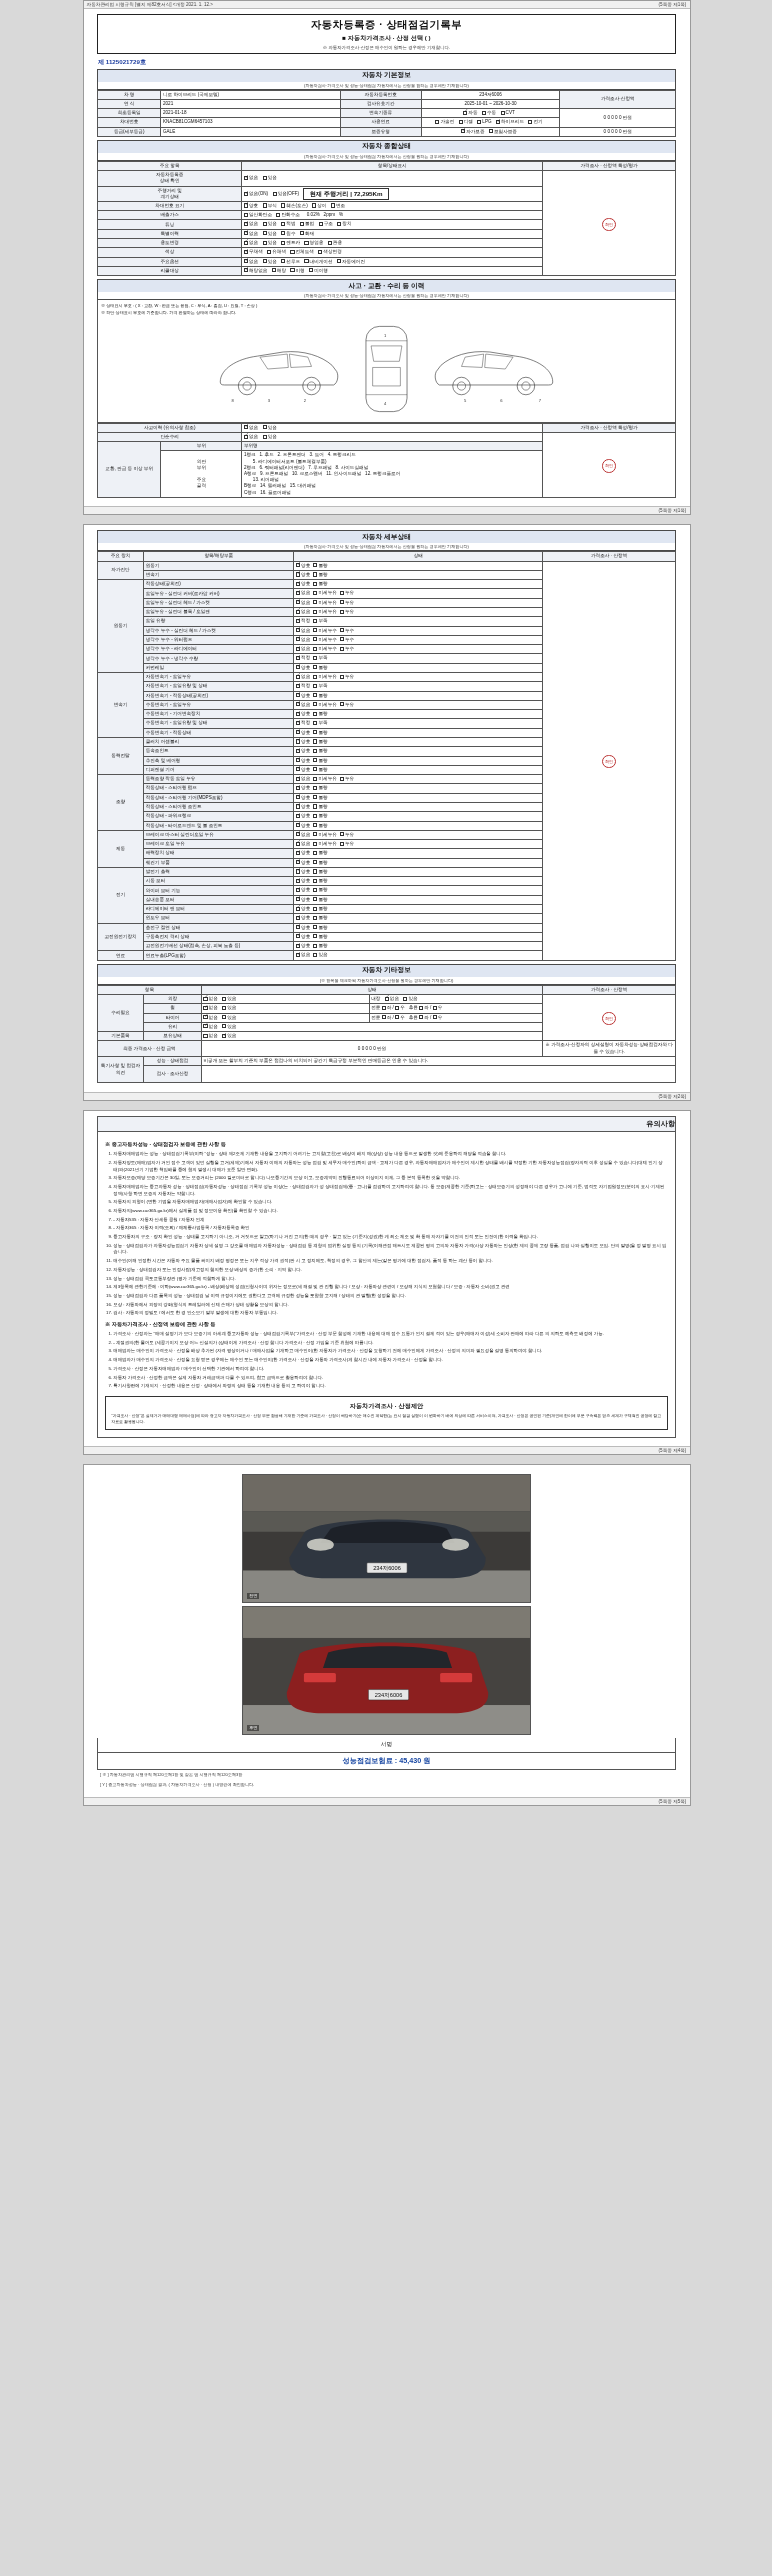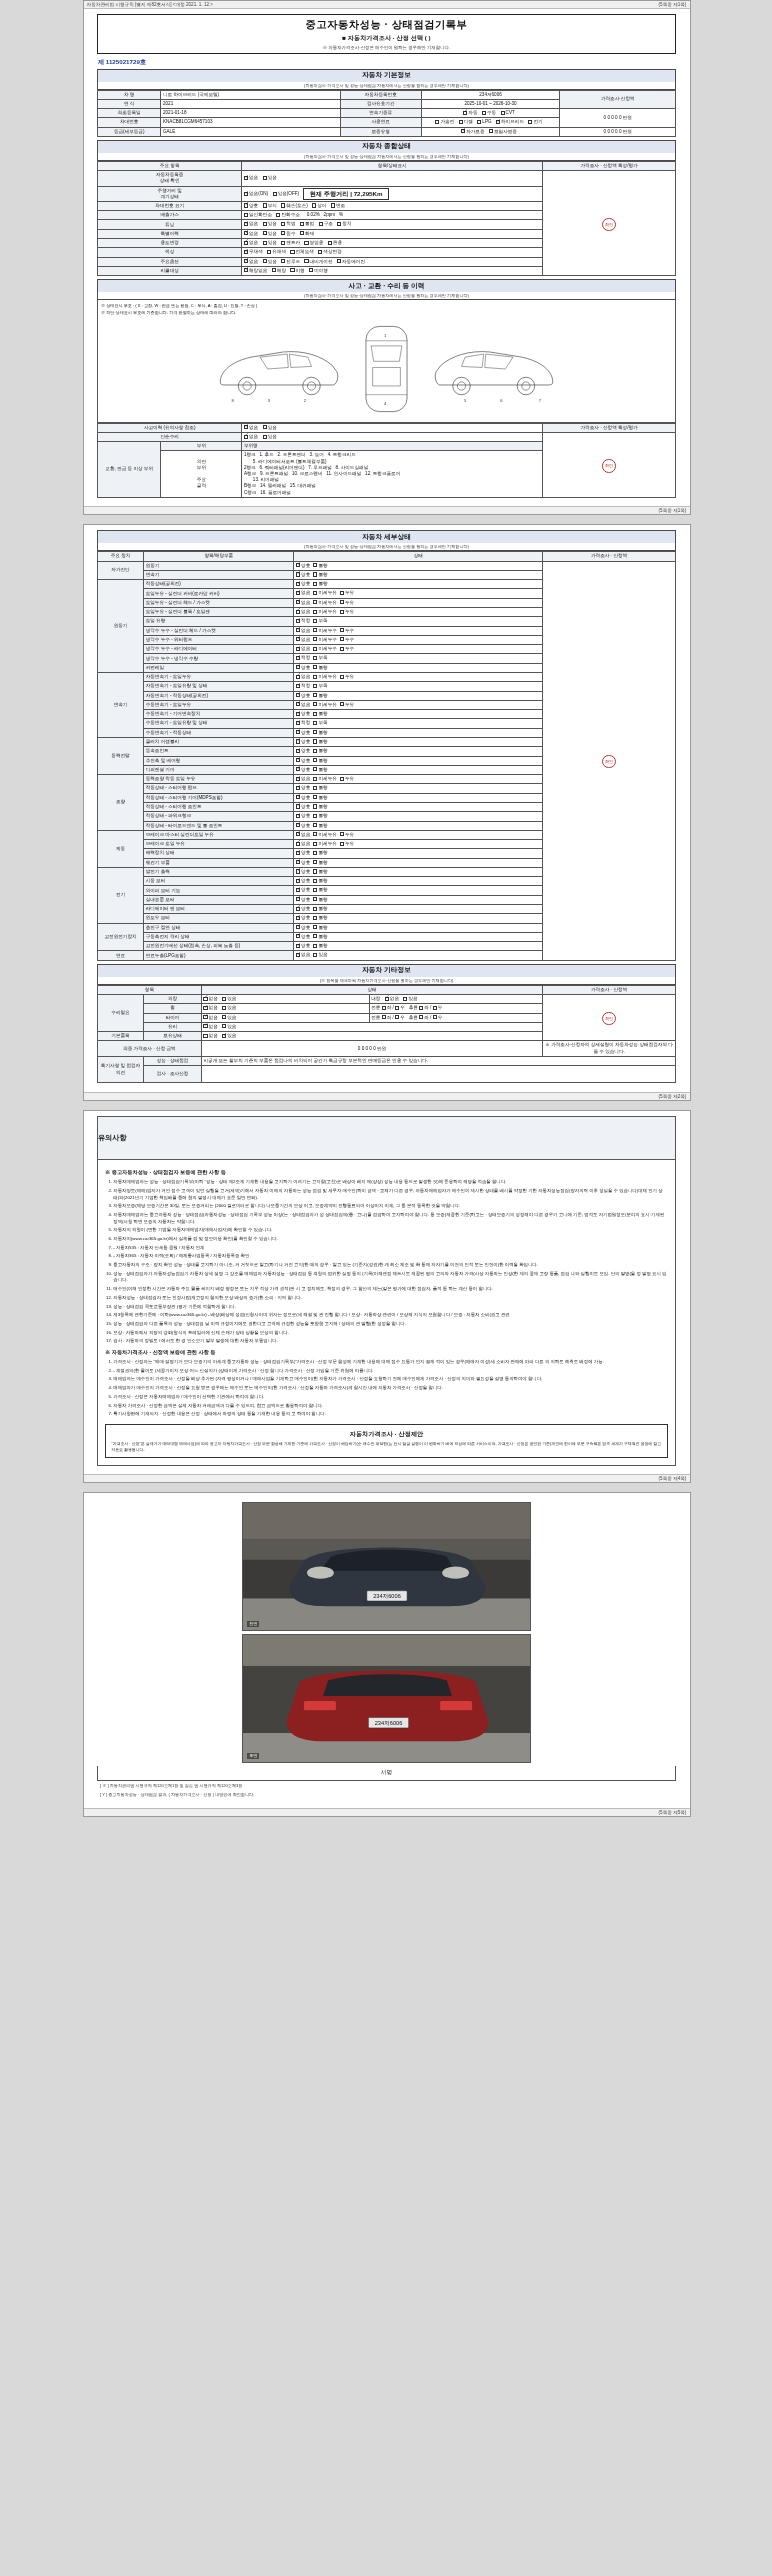--- a/index.html
+++ b/index.html
@@ -189,24 +189,24 @@
     background:rgba(0,0,0,.45);
     color:#fff;
     font-size:4.1px;
     padding:0.5px 2.1px;
   }
 
   
   .notice-title {
     border:0.5px solid #555;
     background:#eef1f6;
-    text-align:left;
+    text-align:right;
     font-weight:bold;
     font-size:7.2px;
-    padding:16px 0;
+    padding:2px 0;
   }
   .notice-body {
     border:0.5px solid #555;
     border-top:none;
     padding:5.2px 7.2px 7.2px 7.2px;
     font-size:4.4px;
     line-height:1.5;
   }
   .notice-h { font-weight:bold; font-size:5.2px; margin:4.1px 0 2.1px 0; }
   ol.nlist { margin:0 0 0 8.2px; padding:0; }
@@ -232,21 +232,21 @@
 <body>
 
 <div class="page">
   <div class="page-top-strip">
     <span>자동차관리법 시행규칙 [별지 제82호서식] &lt;개정 2021. 1. 12.&gt;</span>
     <span>(5쪽중 제1쪽)</span>
   </div>
   <div class="inner">
 
     <div class="doc-title-box">
-      <div class="doc-title">중고자동차성능 · 상태점검기록부</div>
+      <div class="doc-title">자동차등록증 · 상태점검기록부</div>
       <div class="doc-subtitle">■ 자동차가격조사 · 산정 선택 ( )</div>
       <div class="doc-note">※ 자동차가격조사·산정은 매수인이 원하는 경우에만 기재합니다.</div>
     </div>
 
     <div class="doc-no">
       <span>제</span>
       <span>1125021729호</span>
     </div>
 
     <div class="sec-bar">자동차 기본정보</div>
@@ -885,18 +885,21 @@
         <rect x="382" y="128" width="62" height="18" rx="3" fill="#d43a3a"></rect>
         <rect x="243" y="160" width="78" height="20" rx="2" fill="#e6e6e6" stroke="#333"></rect>
         <text x="282" y="175" font-size="11" text-anchor="middle" fill="#111" font-family="Liberation Sans">234저6006</text>
       </svg>
       <div class="photo-cap">후면</div>
     </div>
 
     <div class="footer-sign">
       <span>서명</span>
     </div>
+    <div class="footer-sign">
+      <span class="price-line">성능점검보험료 : 45,430 원</span>
+    </div>
     <div class="fee-note">[ ※ ] 자동차관리법 시행규칙 제120조제1항 및 같은 법 시행규칙 제120조제3항</div>
     <div class="fee-note">[ Y ] 중고자동차성능 · 상태점검 결과, ( 자동차가격조사 · 산정 ) 내영란에 확인합니다.</div>
   </div>
   <div class="page-bot-strip">(5쪽중 제5쪽)</div>
 </div>
 
 
 </body></html>

